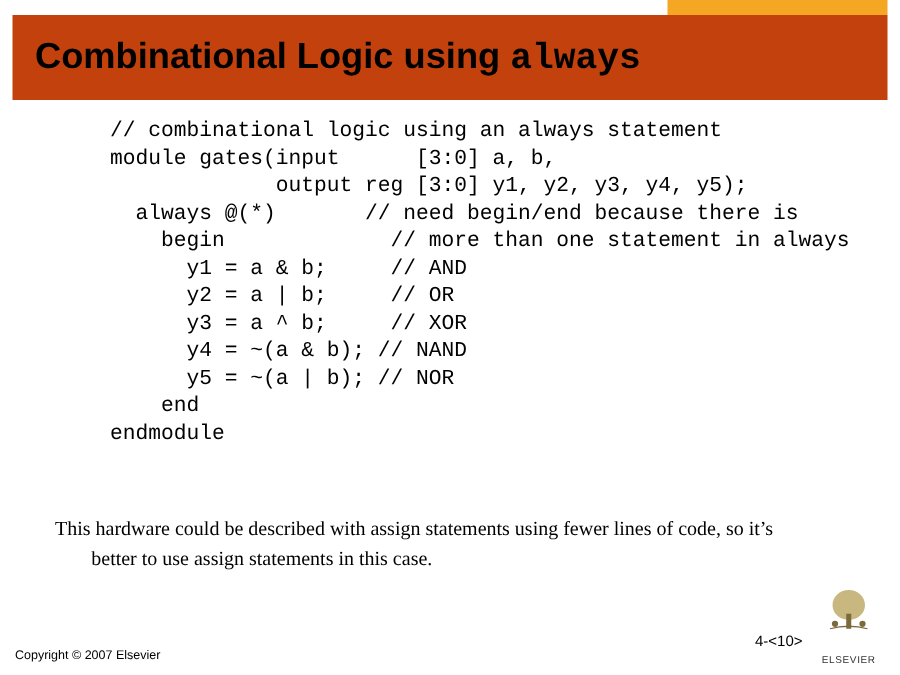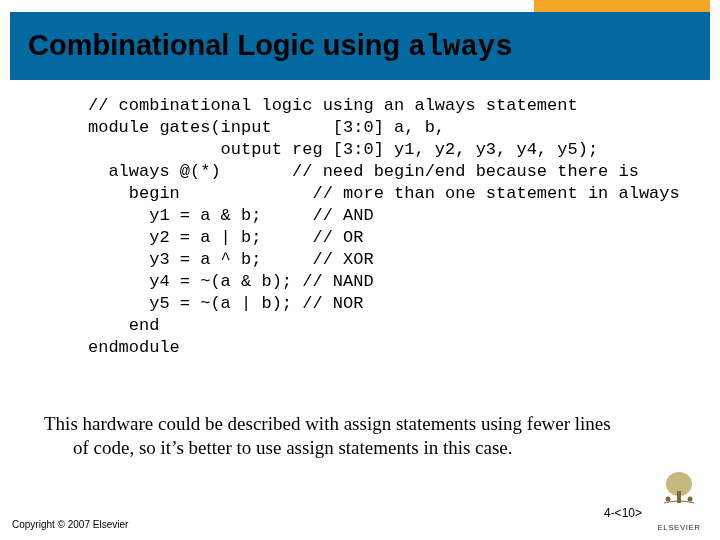--- a/index.html
+++ b/index.html
@@ -24,21 +24,21 @@
     width: 176px;
     height: 12px;
     background: #f5a623;
   }
   .title-band {
     position: absolute;
     top: 12px;
     left: 10px;
     right: 10px;
     height: 68px;
-    background: #0369a1;
+    background: #c2410c;
     display: flex;
     align-items: center;
     padding-left: 18px;
     box-sizing: border-box;
   }
   .title-text {
     font-size: 29px;
     font-weight: 900;
     color: #000;
     font-family: Arial, Helvetica, sans-serif;
@@ -58,21 +58,21 @@
     color: #000;
     white-space: pre;
     margin-left: 44px;
   }
   .note {
     position: absolute;
     top: 412px;
     left: 44px;
     right: 90px;
     font-family: "Times New Roman", Times, serif;
-    font-size: 19px;
+    font-size: 16px;
     line-height: 24px;
     color: #000;
     text-indent: -29px;
     padding-left: 29px;
   }
   .footer {
     position: absolute;
     bottom: 10px;
     left: 12px;
     right: 12px;

